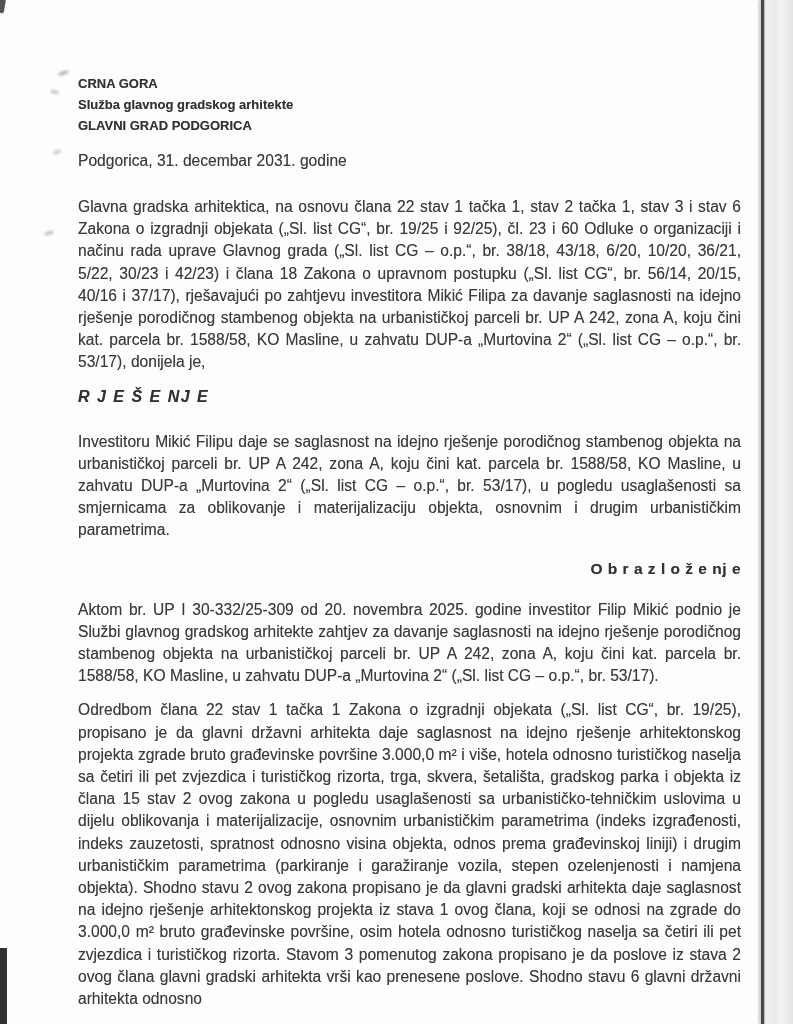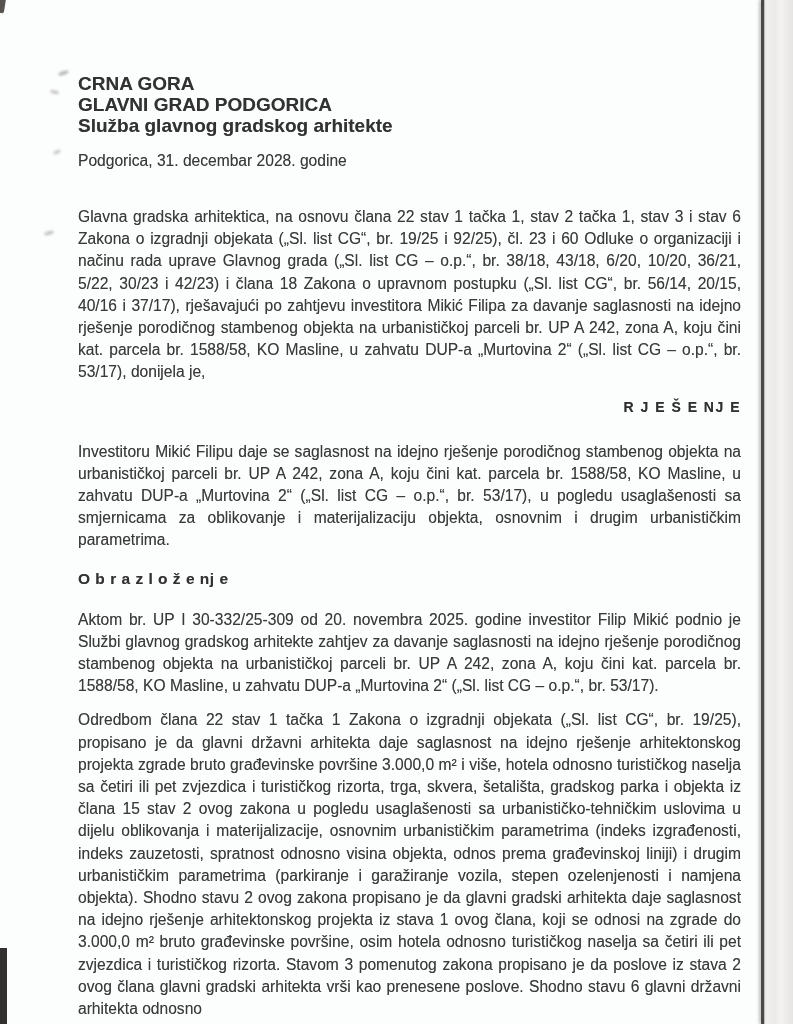--- a/index.html
+++ b/index.html
@@ -18,49 +18,50 @@
     position: absolute;
     left: 78px; top: 0;
     width: 663px;
     padding-top: 73px;
     color: #3a3a3a;
     font-size: 15.6px;
     text-shadow: 0 0 0.6px rgba(70,70,70,0.5);
   }
   .lh-line {
     font-weight: bold;
-    font-size: 19px;
+    font-size: 13px;
     line-height: 21px;
     color: #323232;
   }
   .ref-block { margin-top: 14px; }
   .ref-line { line-height: 22px; }
   .ref-value { margin-left: 10px; }
   .para {
     margin: 0;
     margin-top: 20px;
     line-height: 22.2px;
     text-align: justify;
     text-justify: inter-word;
   }
-  .para.intro { margin-top: 34px; }
+  .para.intro { margin-top: 24px; }
   .para.decision { margin-top: 24px; }
   .para.rationale-2 { margin-top: 12px; }
   .heading-main {
     margin: 13px 0 0 0;
-    text-align: right;
-    font-size: 14px;
+    text-align: left;
+    font-size: 16px;
     font-weight: bold;
     letter-spacing: 1.5px;
     line-height: 20px;
     color: #303030;
+    font-style: italic;
   }
   .heading-sub {
     margin: 17px 0 0 0;
-    text-align: left;
+    text-align: right;
     font-size: 15.5px;
     font-weight: bold;
     letter-spacing: 0.5px;
     line-height: 20px;
     color: #323232;
   }
   
   .scan-gutter {
     position: absolute; top: 0; right: 0;
     width: 28px; height: 1024px;
@@ -99,26 +100,26 @@
 </style>
 </head>
 <body>
 
 <div class="page">
 
   <div class="content">
 
     <div class="letterhead">
       <div class="lh-line">CRNA GORA</div>
+      <div class="lh-line">Služba glavnog gradskog arhitekte</div>
       <div class="lh-line">GLAVNI GRAD PODGORICA</div>
-      <div class="lh-line">Služba glavnog gradskog arhitekte</div>
     </div>
 
     <div class="ref-block">
-      <div class="ref-line">Podgorica, 31. decembar 2028. godine</div>
+      <div class="ref-line">Podgorica, 31. decembar 2031. godine</div>
     </div>
 
     <p class="para intro">Glavna gradska arhitektica, na osnovu člana 22 stav 1 tačka 1, stav 2 tačka 1, stav 3 i stav 6 Zakona o izgradnji objekata („Sl. list CG“, br. 19/25 i 92/25), čl. 23 i 60 Odluke o organizaciji i načinu rada uprave Glavnog grada („Sl. list CG – o.p.“, br. 38/18, 43/18, 6/20, 10/20, 36/21, 5/22, 30/23 i 42/23) i člana 18 Zakona o upravnom postupku („Sl. list CG“, br. 56/14, 20/15, 40/16 i 37/17), rješavajući po zahtjevu investitora Mikić Filipa za davanje saglasnosti na idejno rješenje porodičnog stambenog objekta na urbanističkoj parceli br. UP A 242, zona A, koju čini kat. parcela br. 1588/58, KO Masline, u zahvatu DUP-a „Murtovina 2“ („Sl. list CG – o.p.“, br. 53/17), donijela je,</p>
 
     <h1 class="heading-main">R J E Š E NJ E</h1>
 
     <p class="para decision">Investitoru Mikić Filipu daje se saglasnost na idejno rješenje porodičnog stambenog objekta na urbanističkoj parceli br. UP A 242, zona A, koju čini kat. parcela br. 1588/58, KO Masline, u zahvatu DUP-a „Murtovina 2“ („Sl. list CG – o.p.“, br. 53/17), u pogledu usaglašenosti sa smjernicama za oblikovanje i materijalizaciju objekta, osnovnim i drugim urbanističkim parametrima.</p>
 
     <h2 class="heading-sub">O b r a z l o ž e nj e</h2>
 

